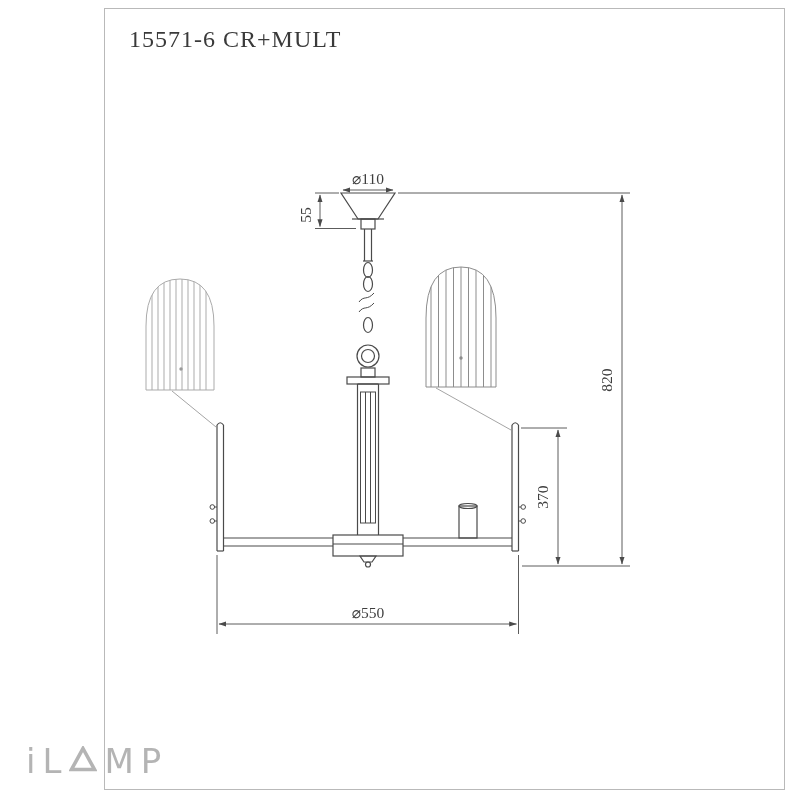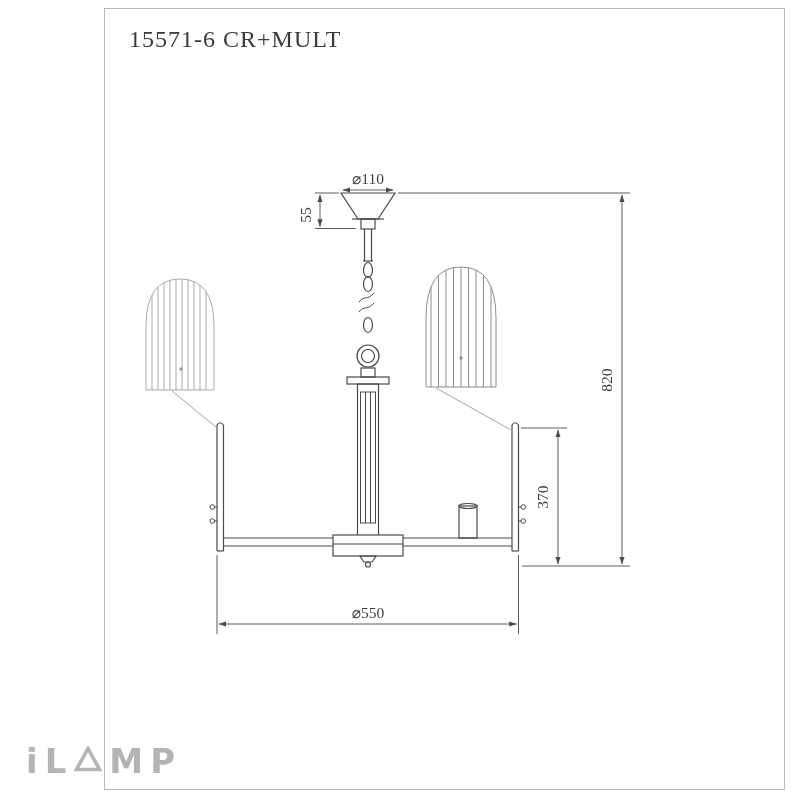--- a/index.html
+++ b/index.html
@@ -5,21 +5,21 @@
   html,body{margin:0;padding:0;background:#ffffff;}
   .page{position:relative;width:799px;height:800px;background:#ffffff;overflow:hidden;
         font-family:"Liberation Serif", serif;}
   .frame{position:absolute;left:104px;top:8px;width:681px;height:782px;
          border:1px solid #b9b9b9;box-sizing:border-box;}
   .title{position:absolute;left:129px;top:26px;font-size:24px;color:#3a3a3a;
          letter-spacing:1px;font-family:"Liberation Serif", serif;white-space:pre;}
   svg.drawing{position:absolute;left:0;top:0;}
   svg text{font-family:"Liberation Serif", serif;font-size:15.5px;fill:#3f3f3f;}
   .logo{position:absolute;left:26px;top:744px;display:flex;align-items:flex-end;
-        font-family:"DejaVu Sans", sans-serif;font-weight:700;font-size:34px;
+        font-family:"DejaVu Sans", sans-serif;font-weight:400;font-size:34px;
         letter-spacing:7px;color:#b4b4b4;line-height:1;}
   .logo .seg{display:inline-block;}
   .logo .tri{display:inline-block;margin:0 7px 6px 1px;}
   .logo .tri svg{display:block;}
 </style>
 </head>
 <body>
 
 <div class="page">
 

